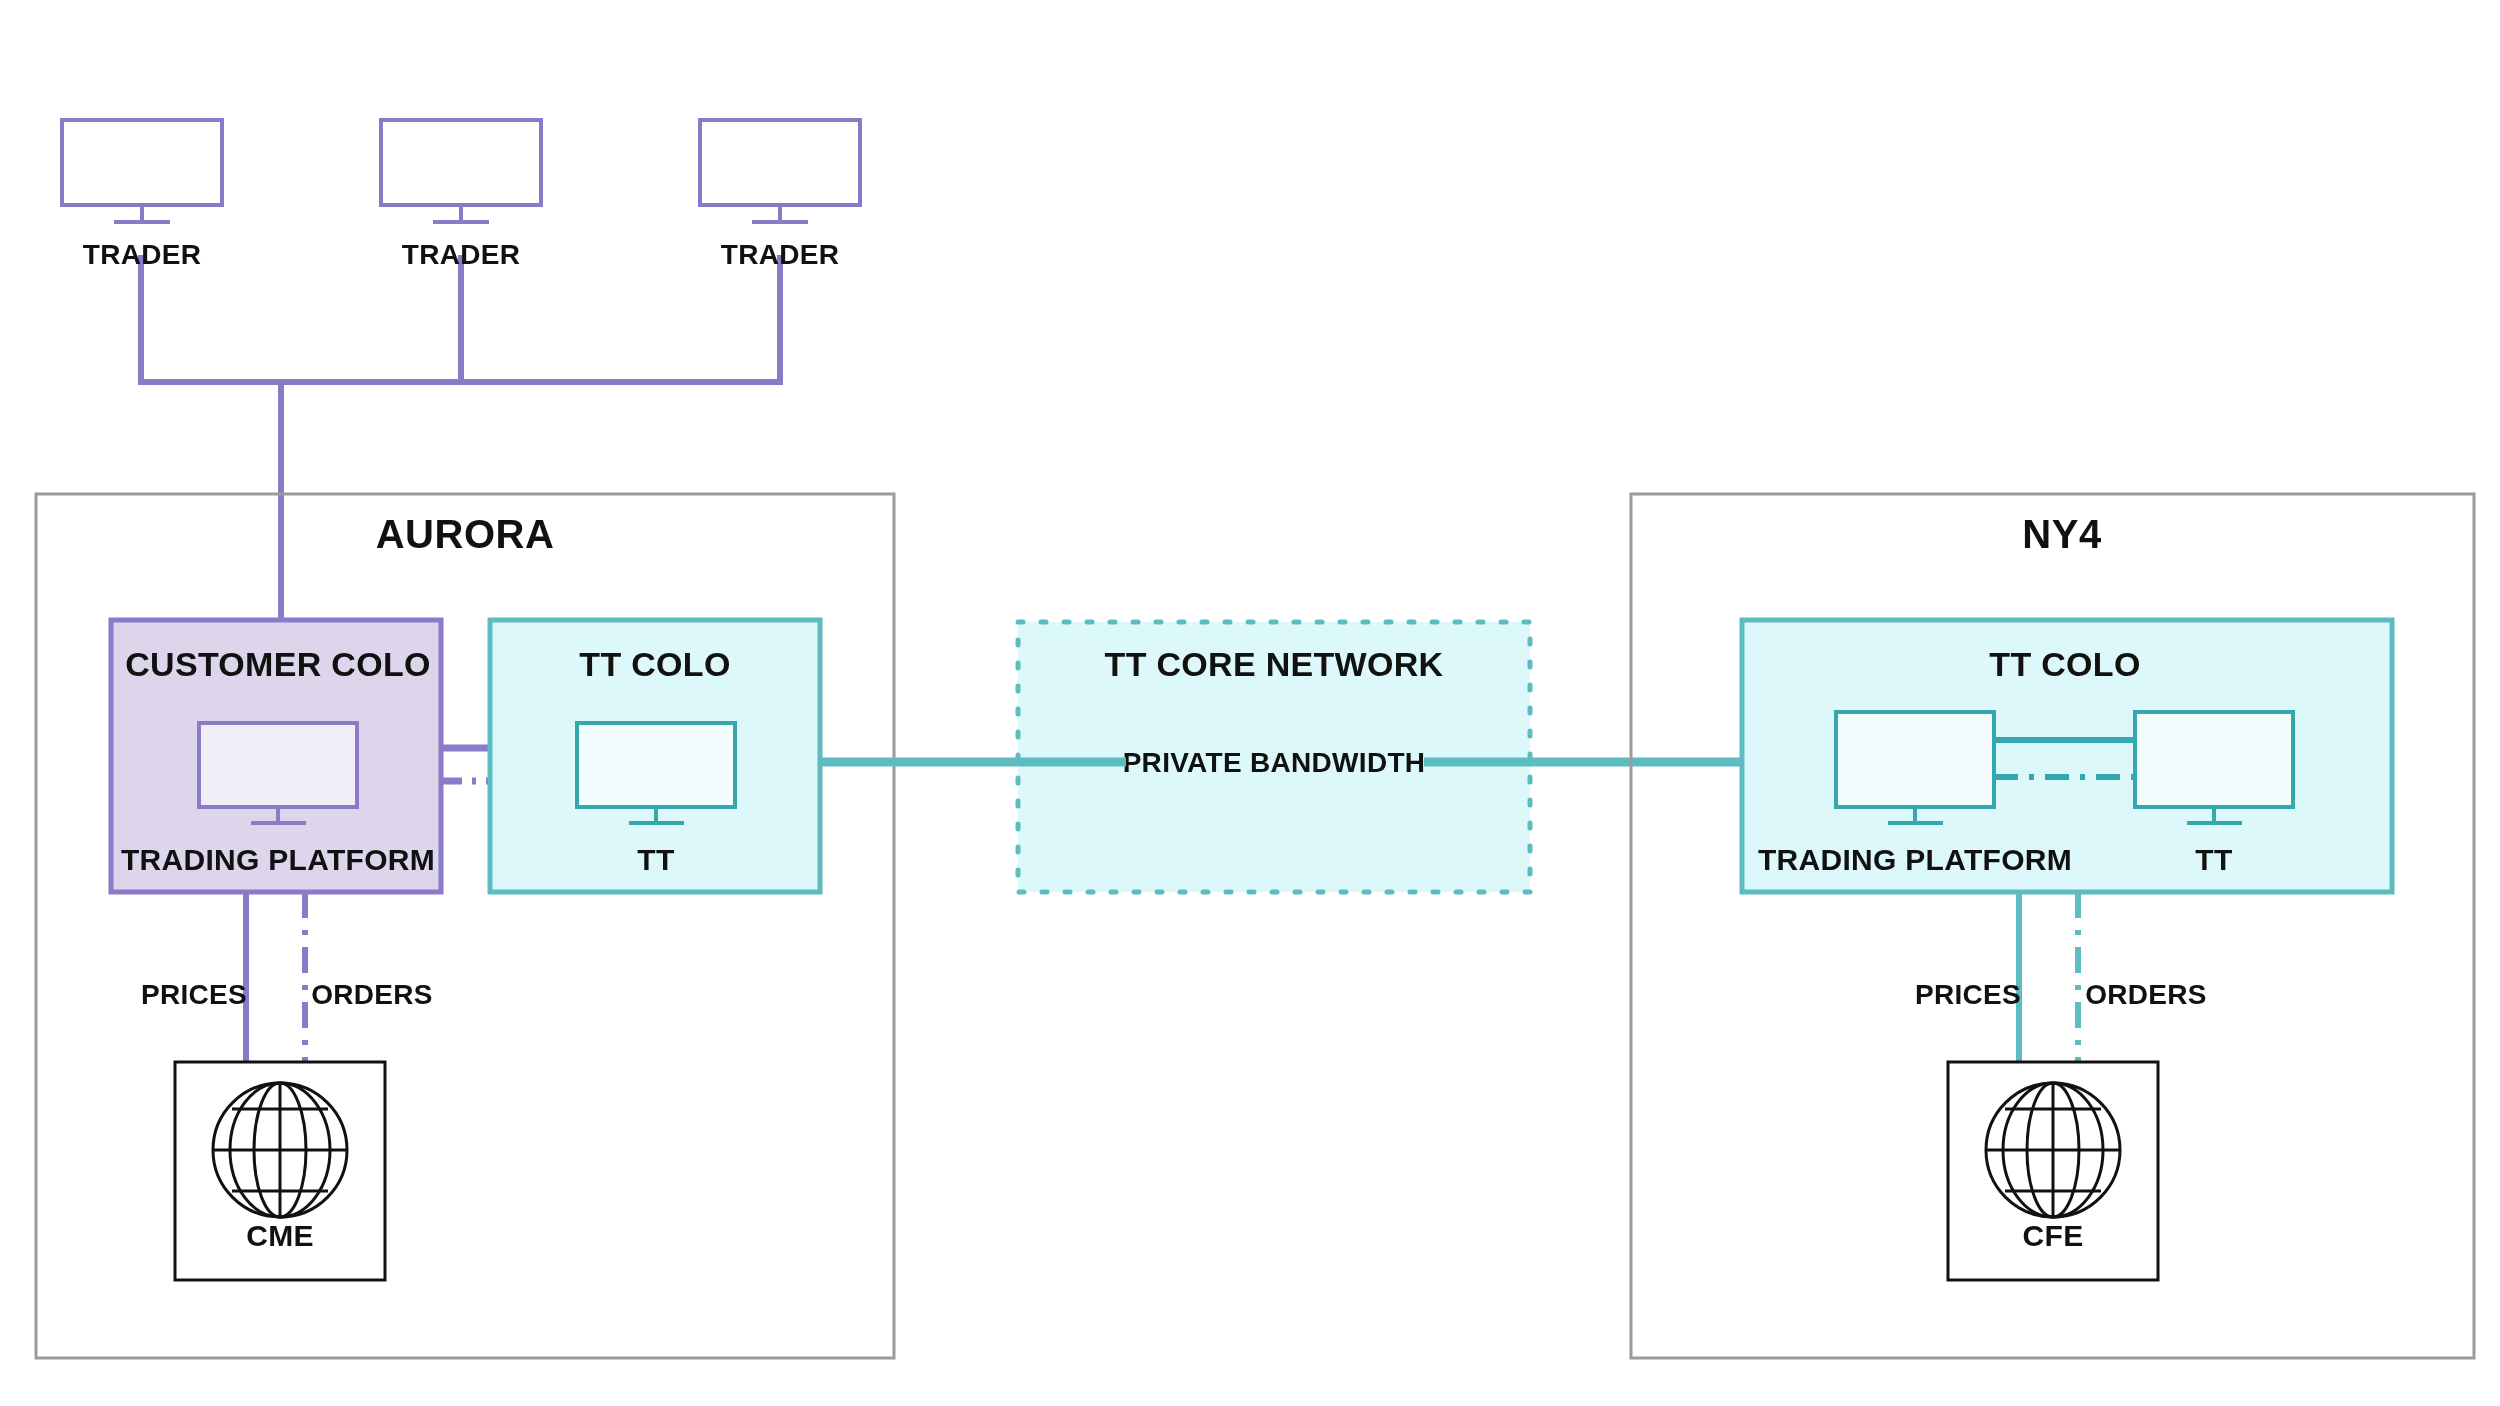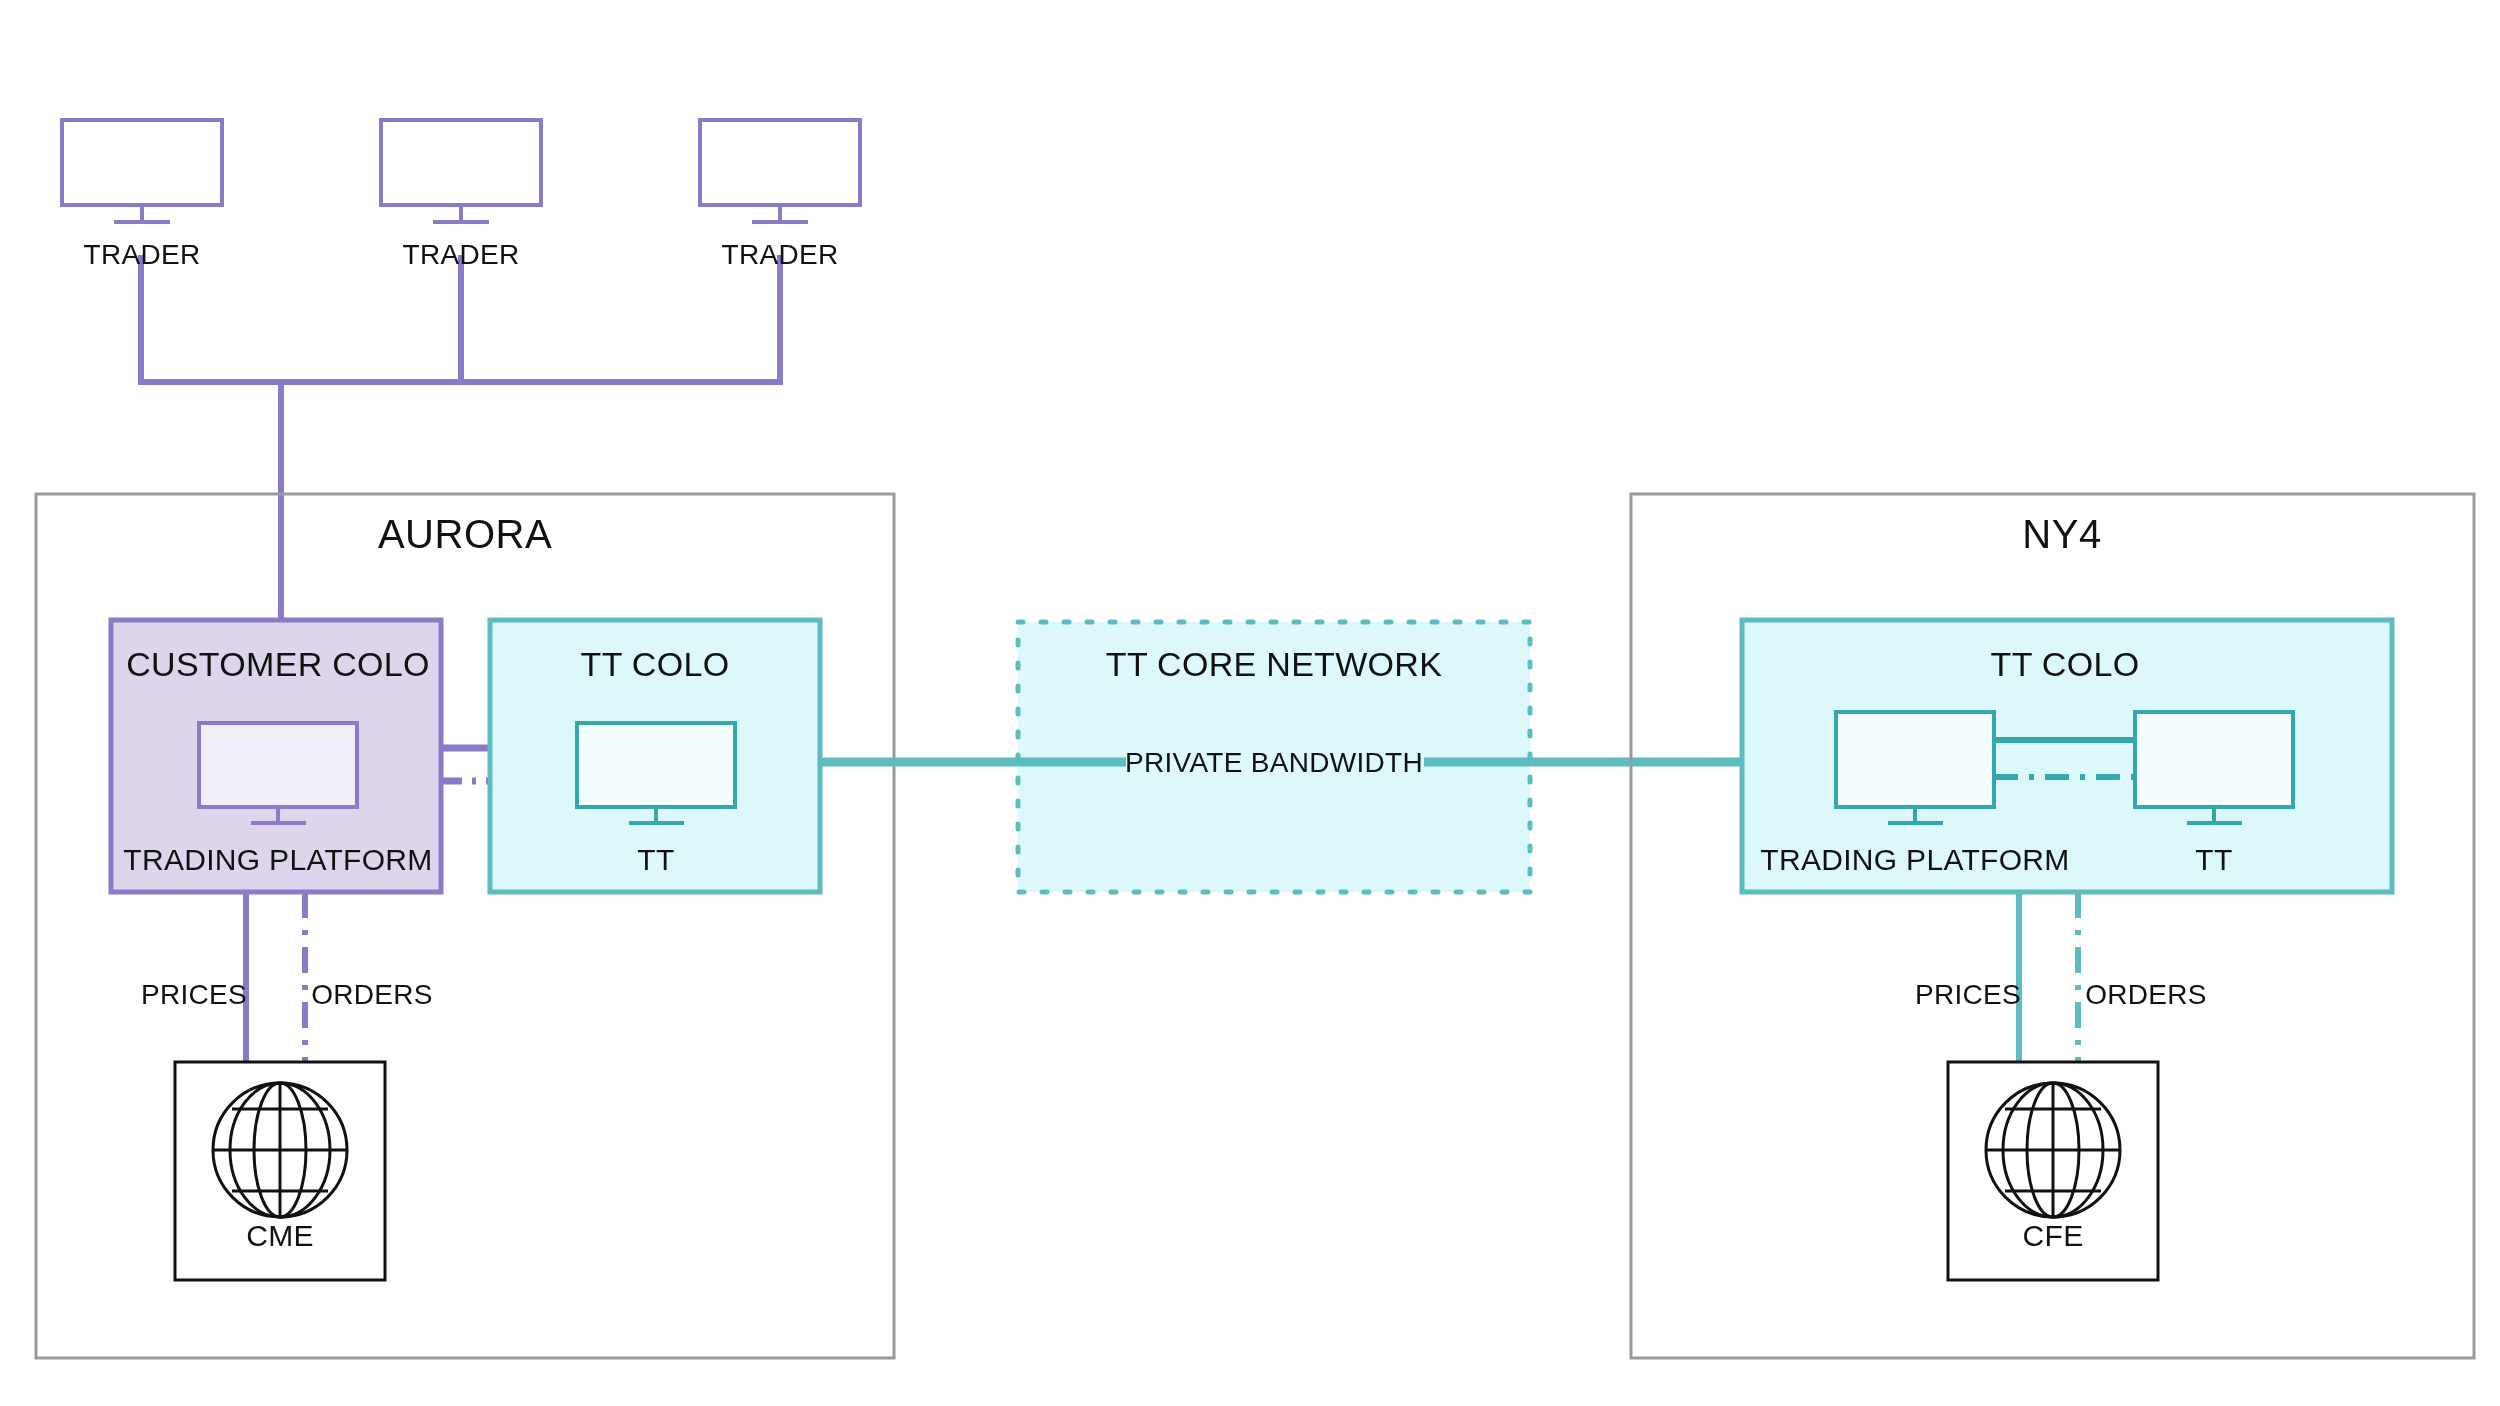--- a/index.html
+++ b/index.html
@@ -10,20 +10,21 @@
   body {
     width: 2500px;
     height: 1406px;
     font-family: "Liberation Sans", sans-serif;
     overflow: hidden;
   }
   #diagram-root {
     position: relative;
     width: 2500px;
     height: 1406px;
+    font-weight: bold;
   }
   svg.canvas {
     position: absolute;
     top: 0;
     left: 0;
     width: 2500px;
     height: 1406px;
     display: block;
   }
   text {

